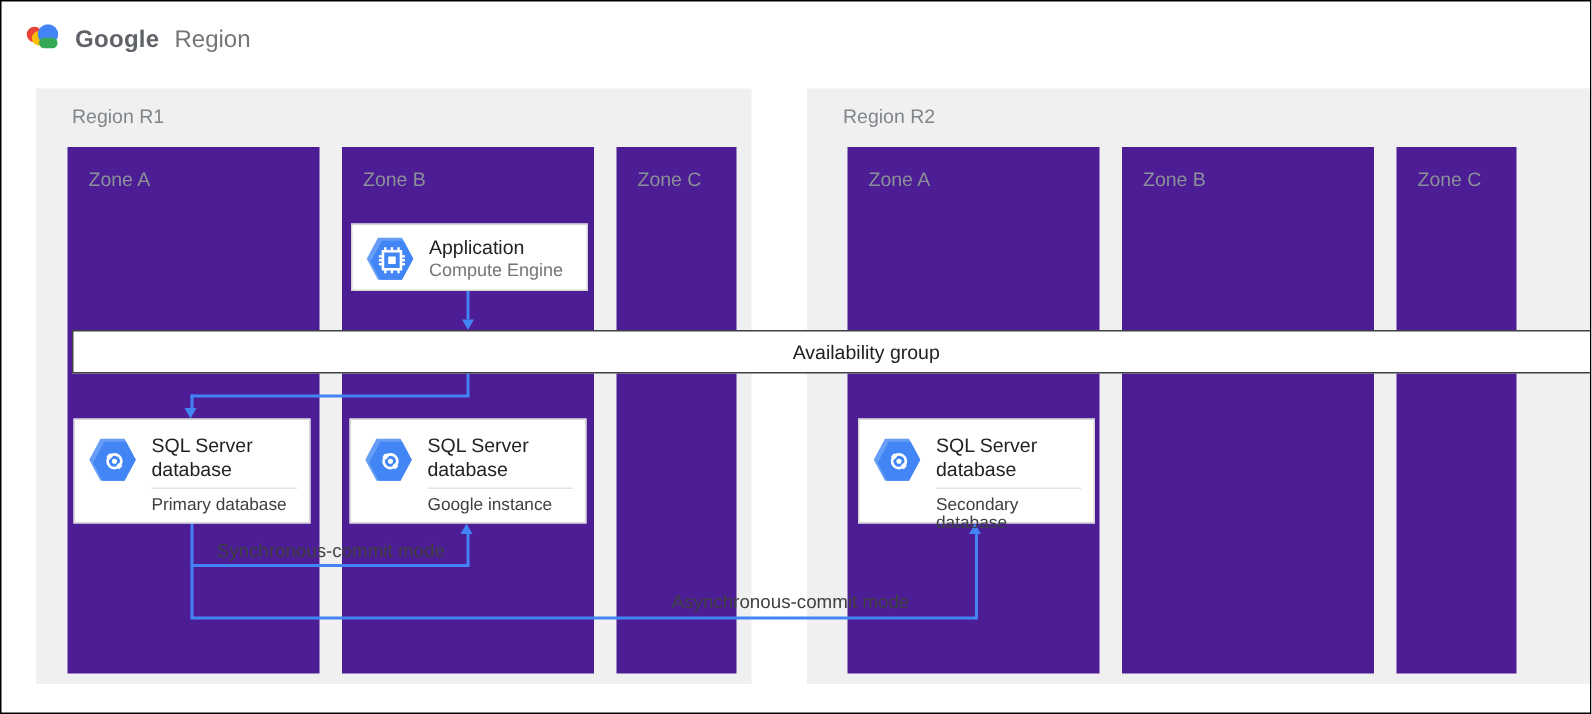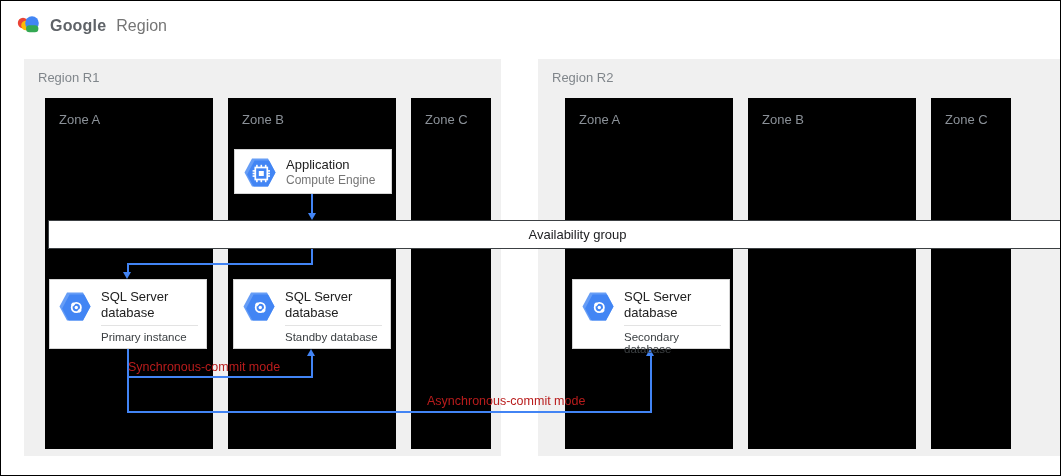--- a/index.html
+++ b/index.html
@@ -10,24 +10,24 @@
   }
   
   .logo { position:absolute; left:14px; top:12px; display:flex; align-items:center; gap:8px; }
   .logo-google { font-size:16px; color:#5f6368; font-weight:bold; letter-spacing:.2px; }
   .logo-cloud  { font-size:16px; color:#757575; font-weight:normal; margin-left:2px; }
 
   
   .region { position:absolute; top:58px; height:397px; background:#f0f0f0; }
   .region-r1 { left:23px;  width:477px; }
   .region-r2 { left:537px; width:584px; }
-  .region-label { position:absolute; left:14px; top:11px; font-size:13px; color:#80868b; }
-
-  
-  .zone { position:absolute; top:39px; height:351px; background:#000000; }
+  .region-label { position:absolute; left:24px; top:11px; font-size:13px; color:#80868b; }
+
+  
+  .zone { position:absolute; top:39px; height:351px; background:#4c1d95; }
   .zone-label { position:absolute; left:14px; top:14px; font-size:13px; color:#8b9198; }
   .r1-zone-a { left:21px;  width:168px; }
   .r1-zone-b { left:204px; width:168px; }
   .r1-zone-c { left:387px; width:80px; }
   .r2-zone-a { left:27px;  width:168px; }
   .r2-zone-b { left:210px; width:168px; }
   .r2-zone-c { left:393px; width:80px; }
 
   
   .avail-bar {
@@ -53,21 +53,21 @@
   .db-divider{ position:absolute; left:51px; right:8px; top:45px; height:1px; background:#e3e3e3; }
   .db-instance{ position:absolute; left:51px; top:51px; font-size:11.5px; color:#3c4043; }
 
   
   .line { position:absolute; background:#4284f4; }
   .arrow { position:absolute; width:0; height:0; }
   .arrow-down { border-left:4.5px solid transparent; border-right:4.5px solid transparent; border-top:7px solid #4284f4; }
   .arrow-up   { border-left:4.5px solid transparent; border-right:4.5px solid transparent; border-bottom:7px solid #4284f4; }
 
   
-  .edge-label { position:absolute; font-size:12.5px; color:#b91c1c; text-align:left; }
+  .edge-label { position:absolute; font-size:12.5px; color:#404040; text-align:center; }
   .edge-label-sync  { left:127px; top:359px; width:185px; }
   .edge-label-async { left:426px; top:393px; width:200px; }
 </style>
 </head>
 <body>
 
 <div class="canvas">
 
   <div class="logo">
     <span>
@@ -177,21 +177,21 @@
           <polygon points="8,0.5 24,0.5 31.5,14.5 24,28.5 8,28.5 0.5,14.5" fill="#4285f4" transform="translate(2.6,2)"></polygon>
         </g>
         <circle cx="17.3" cy="15.5" r="4.6" fill="none" stroke="#fff" stroke-width="1.8"></circle>
         <circle cx="17.3" cy="15.5" r="1.7" fill="#fff"></circle>
         <rect x="12.6" y="10.8" width="3" height="3" fill="#fff" transform="rotate(45 14.1 12.3)"></rect>
         <rect x="19" y="17.2" width="3" height="3" fill="#fff" transform="rotate(45 20.5 18.7)"></rect>
       </svg>
     </span>
     <div class="db-title">SQL Server database</div>
     <div class="db-divider"></div>
-    <div class="db-instance">Primary instance</div>
+    <div class="db-instance">Primary database</div>
   </div>
 
   <div class="card card-db card-db-standby">
     <span class="card-icon">
       <svg width="32" height="29" viewBox="0 0 32 29">
         <defs>
             <clipPath id="hexS">
               <polygon points="8,0.5 24,0.5 31.5,14.5 24,28.5 8,28.5 0.5,14.5"></polygon>
             </clipPath>
           </defs>
@@ -200,21 +200,21 @@
           <polygon points="8,0.5 24,0.5 31.5,14.5 24,28.5 8,28.5 0.5,14.5" fill="#4285f4" transform="translate(2.6,2)"></polygon>
         </g>
         <circle cx="17.3" cy="15.5" r="4.6" fill="none" stroke="#fff" stroke-width="1.8"></circle>
         <circle cx="17.3" cy="15.5" r="1.7" fill="#fff"></circle>
         <rect x="12.6" y="10.8" width="3" height="3" fill="#fff" transform="rotate(45 14.1 12.3)"></rect>
         <rect x="19" y="17.2" width="3" height="3" fill="#fff" transform="rotate(45 20.5 18.7)"></rect>
       </svg>
     </span>
     <div class="db-title">SQL Server database</div>
     <div class="db-divider"></div>
-    <div class="db-instance">Standby database</div>
+    <div class="db-instance">Google instance</div>
   </div>
 
   <div class="card card-db card-db-secondary">
     <span class="card-icon">
       <svg width="32" height="29" viewBox="0 0 32 29">
         <defs>
             <clipPath id="hexT">
               <polygon points="8,0.5 24,0.5 31.5,14.5 24,28.5 8,28.5 0.5,14.5"></polygon>
             </clipPath>
           </defs>

